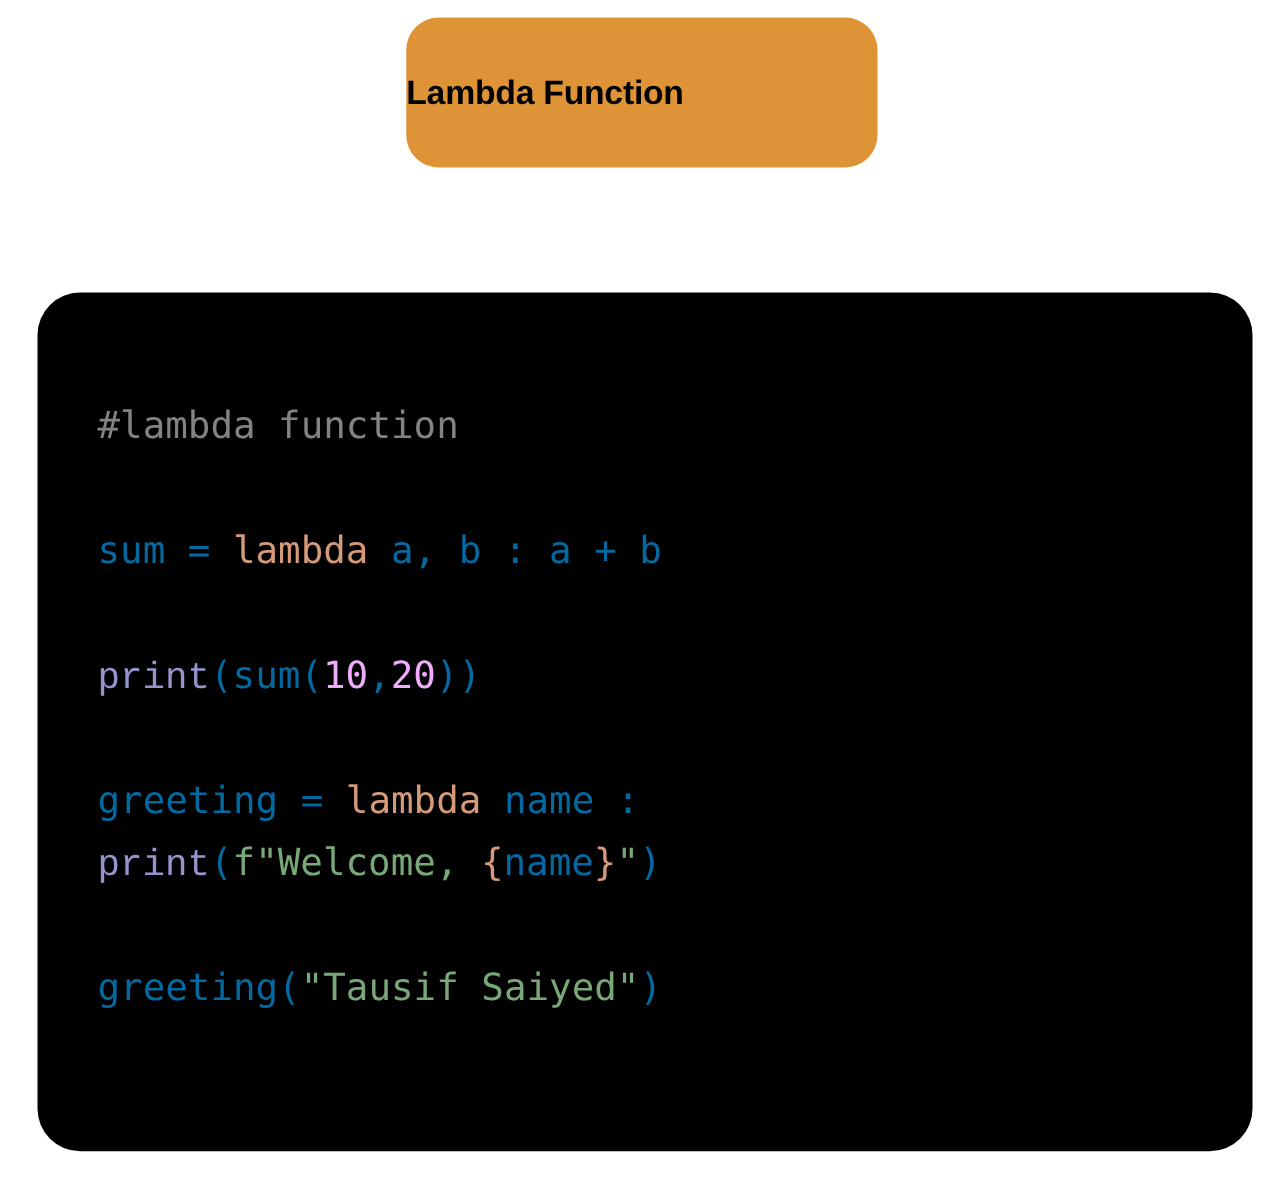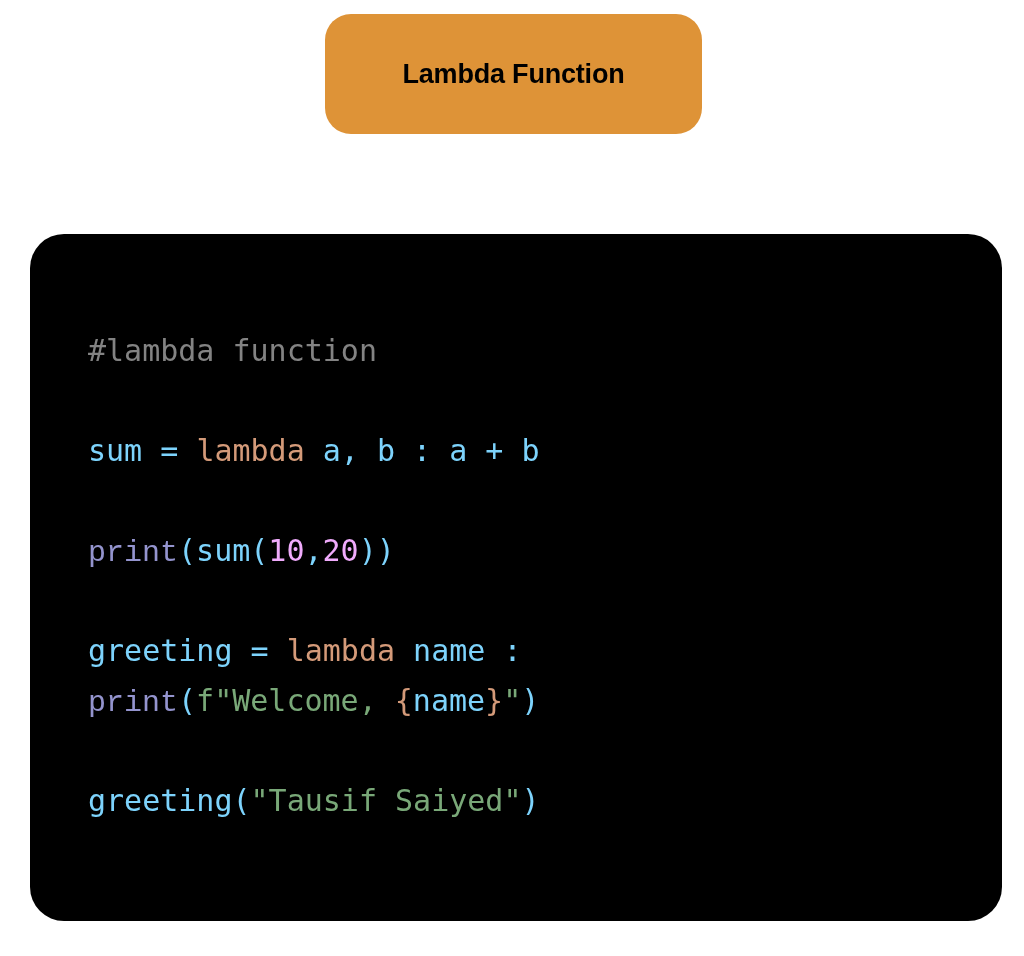--- a/index.html
+++ b/index.html
@@ -20,21 +20,21 @@
   #title-pill {
     position: absolute;
     left: 325px;
     top: 14px;
     width: 377px;
     height: 120px;
     background: #DE9337;
     border-radius: 26px;
     display: flex;
     align-items: center;
-    justify-content: center;
+    justify-content: flex-start;
   }
   #title-text {
     font-family: "Liberation Sans", sans-serif;
     font-size: 27px;
     font-weight: bold;
     color: #000000;
     letter-spacing: -0.2px;
     white-space: nowrap;
   }
 
@@ -49,29 +49,29 @@
     border-radius: 34px;
     padding: 76px 44px 44px 42px;
     overflow: hidden;
   }
 
   #code-block {
     font-family: "DejaVu Sans Mono", "Liberation Mono", monospace;
     font-size: 30px;
     line-height: 50px;
     white-space: pre;
-    margin: 16px;
+    margin: 6px;
     letter-spacing: 0px;
   }
 
   .ln { display: block; height: 50px; }
   .ln-blank { display: block; height: 50px; }
 
   
-  .tok-plain   { color: #7dd3fc; }
+  .tok-plain   { color: #0369a1; }
   .tok-comment { color: #838383; }
   .tok-kw      { color: #D49A79; text-align: center; }
   .tok-fn      { color: #9494CE; font-family: Liberation Mono, monospace; }
   .tok-num     { color: #f0abfc; }
   .tok-str     { color: #79A878; }
   .tok-brace   { color: #D49A79; }
 </style>
 </head>
 <body>
 

